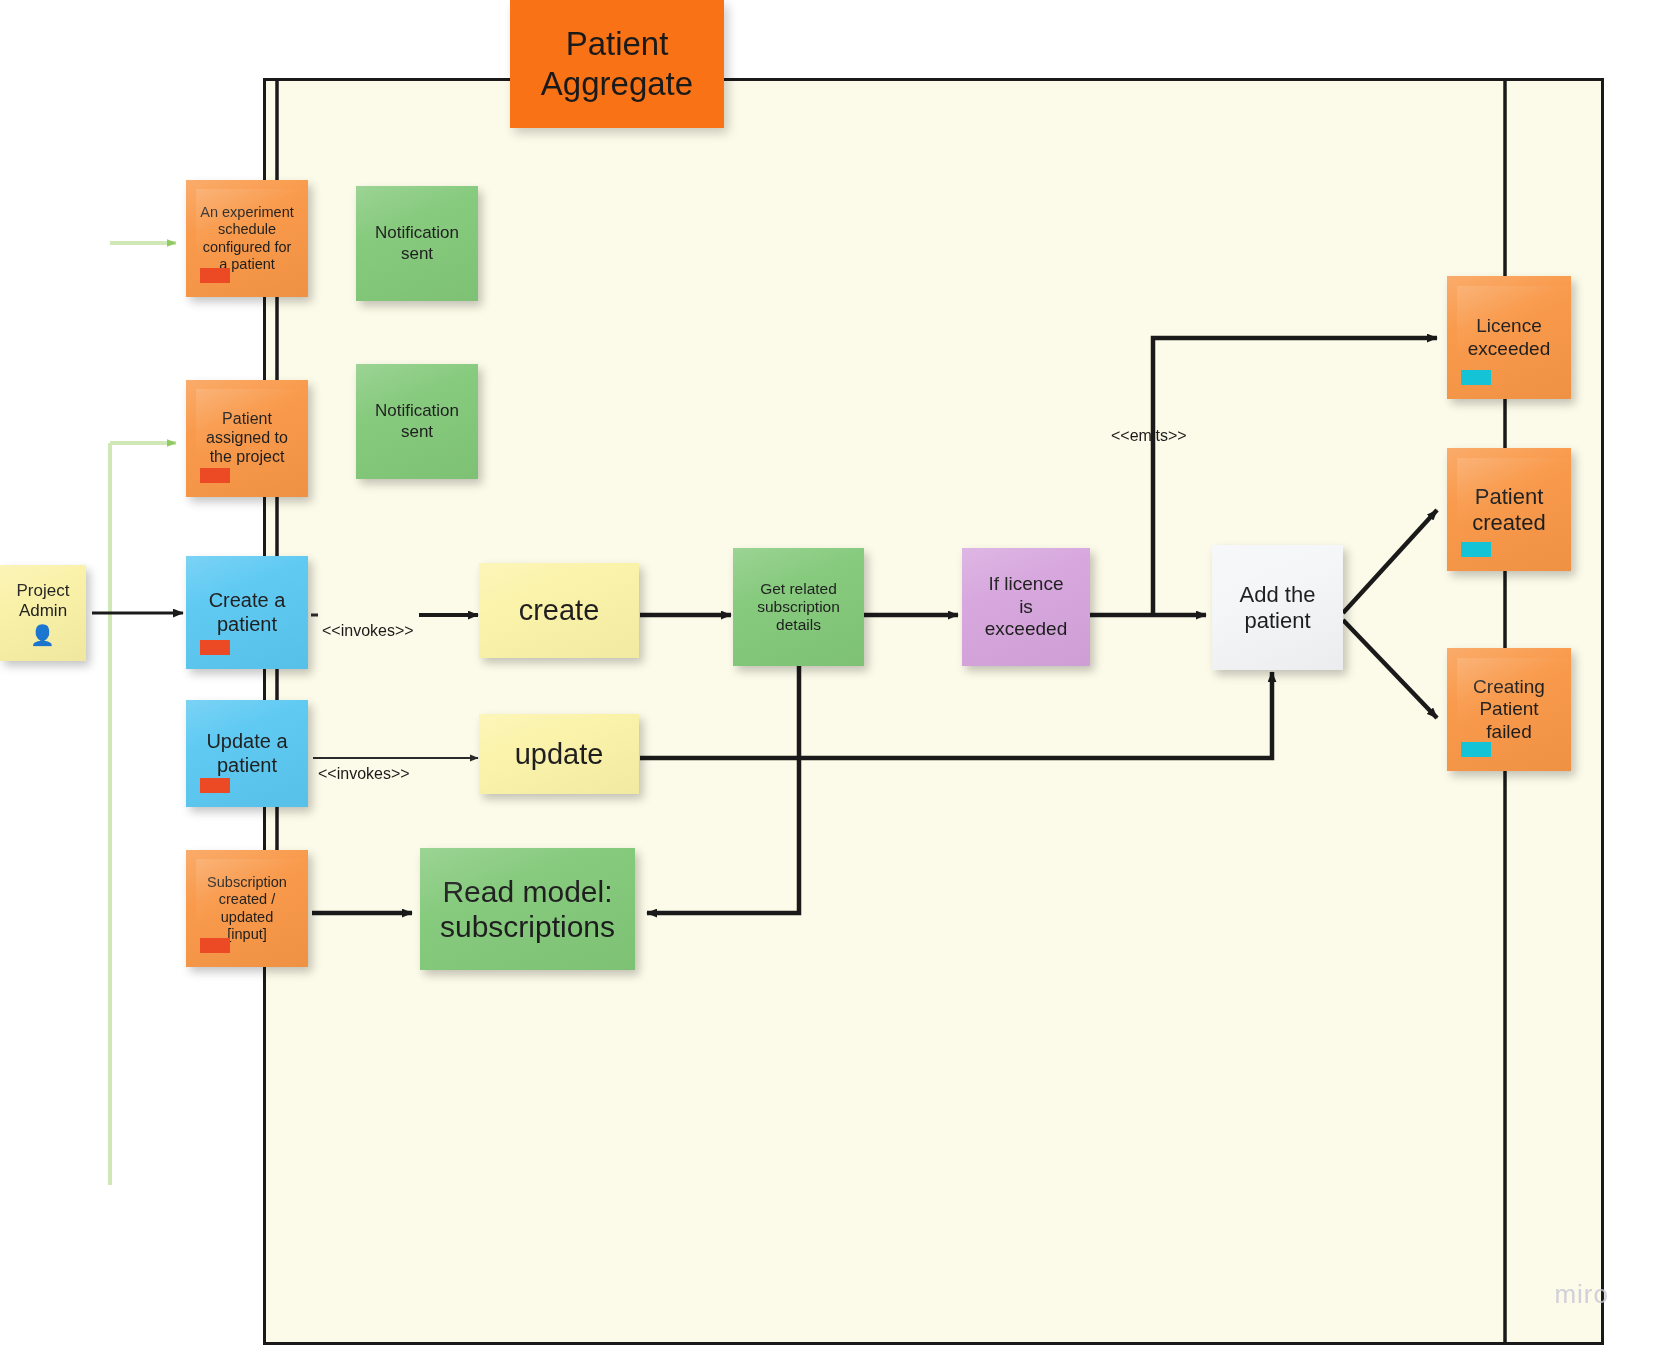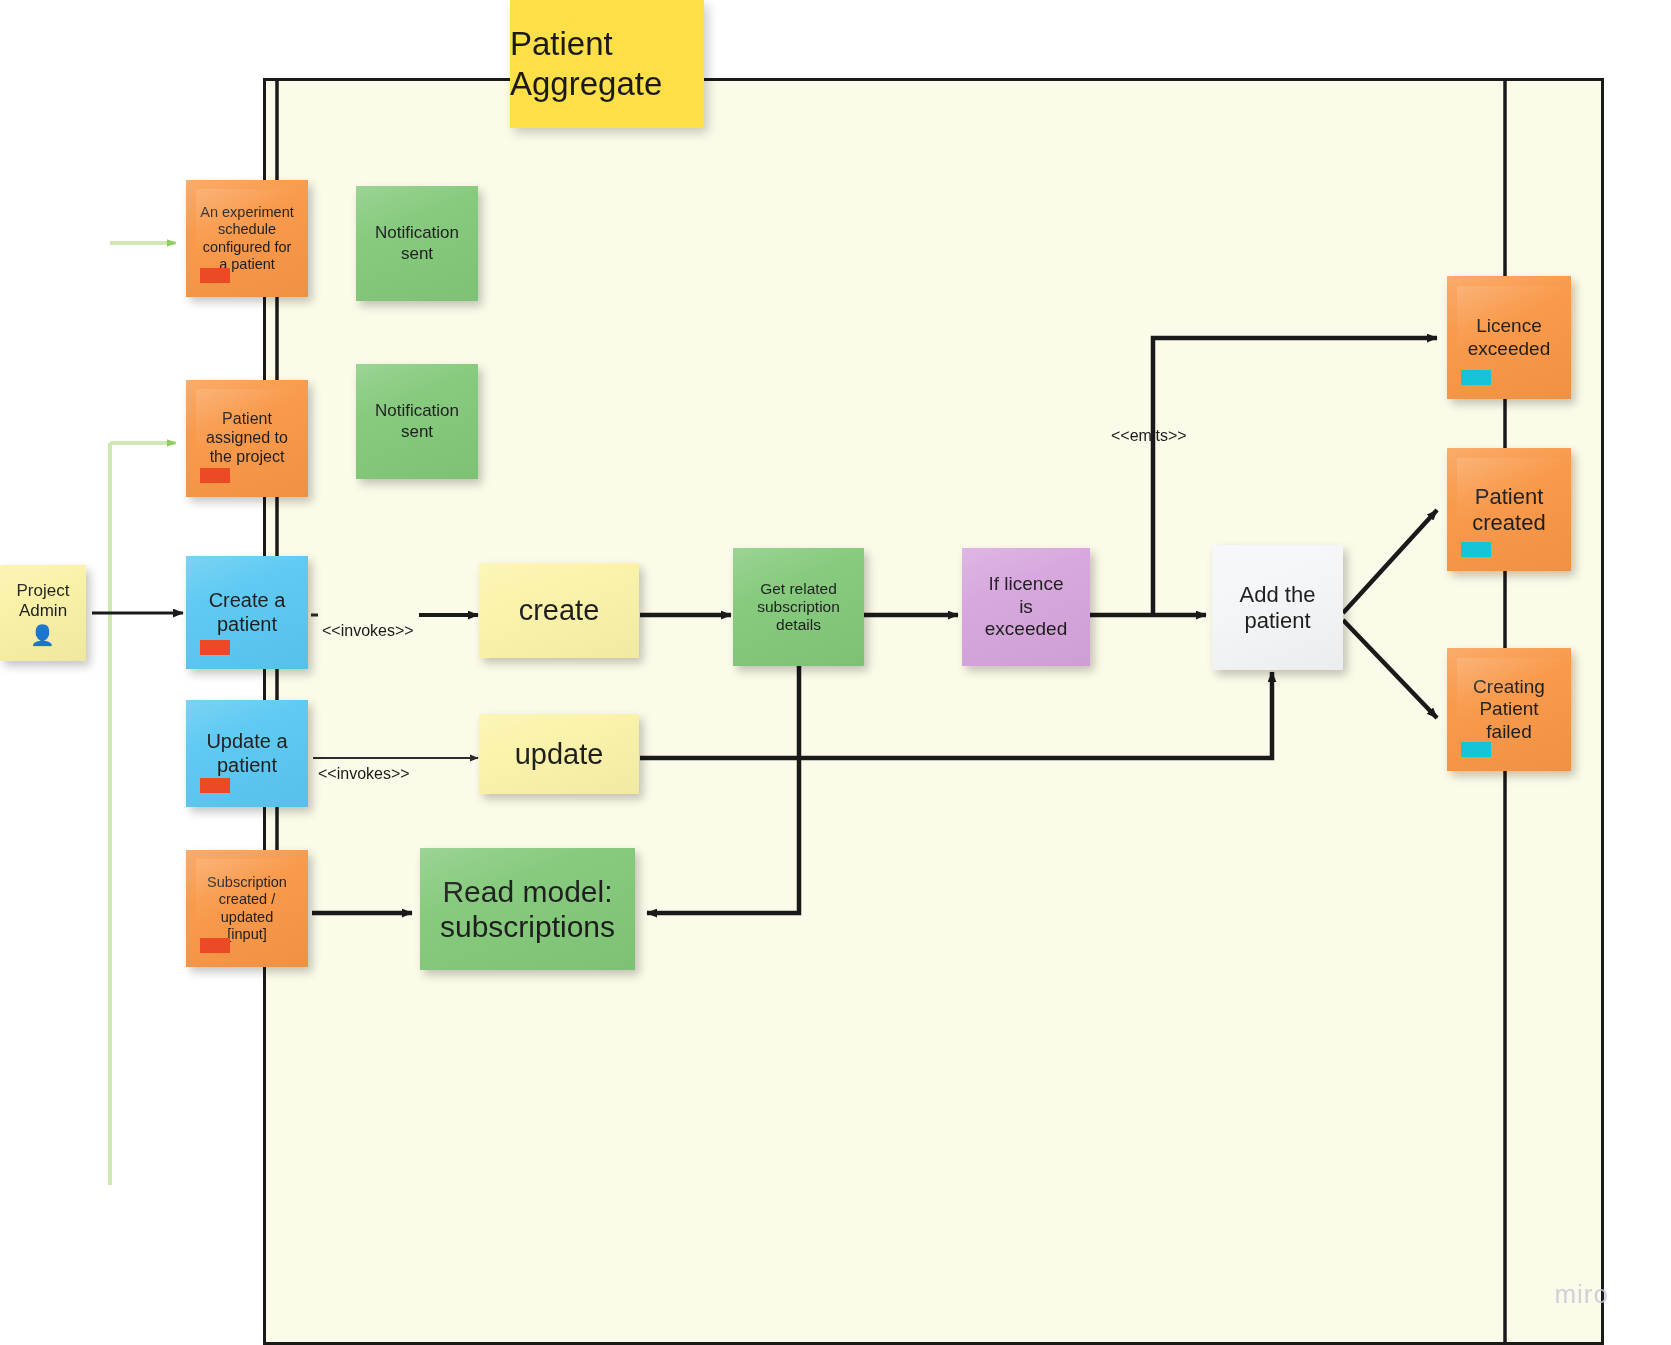--- a/index.html
+++ b/index.html
@@ -73,23 +73,24 @@
     position:absolute;
     left:14px; bottom:14px;
     width:30px; height:15px;
   }
   .tag.red{background:#ec4a24;}
   .tag.cyan{background:#14c4d6;}
 
   .title-note{
     position:absolute;
     left:510px; top:0px;
-    width:194px; height:128px;
-    background:#fde047;
+    width:214px; height:128px;
+    background:#f97316;
     display:flex;align-items:center;justify-content:center;
+    text-align:center;
     font-size:33px;
     color:#1a1a1a;
     line-height:1.22;
     box-shadow:4px 5px 10px rgba(0,0,0,0.20);
     z-index:40;
   }
 
   .actor-icon{
     display:block;
     font-size:20px;

